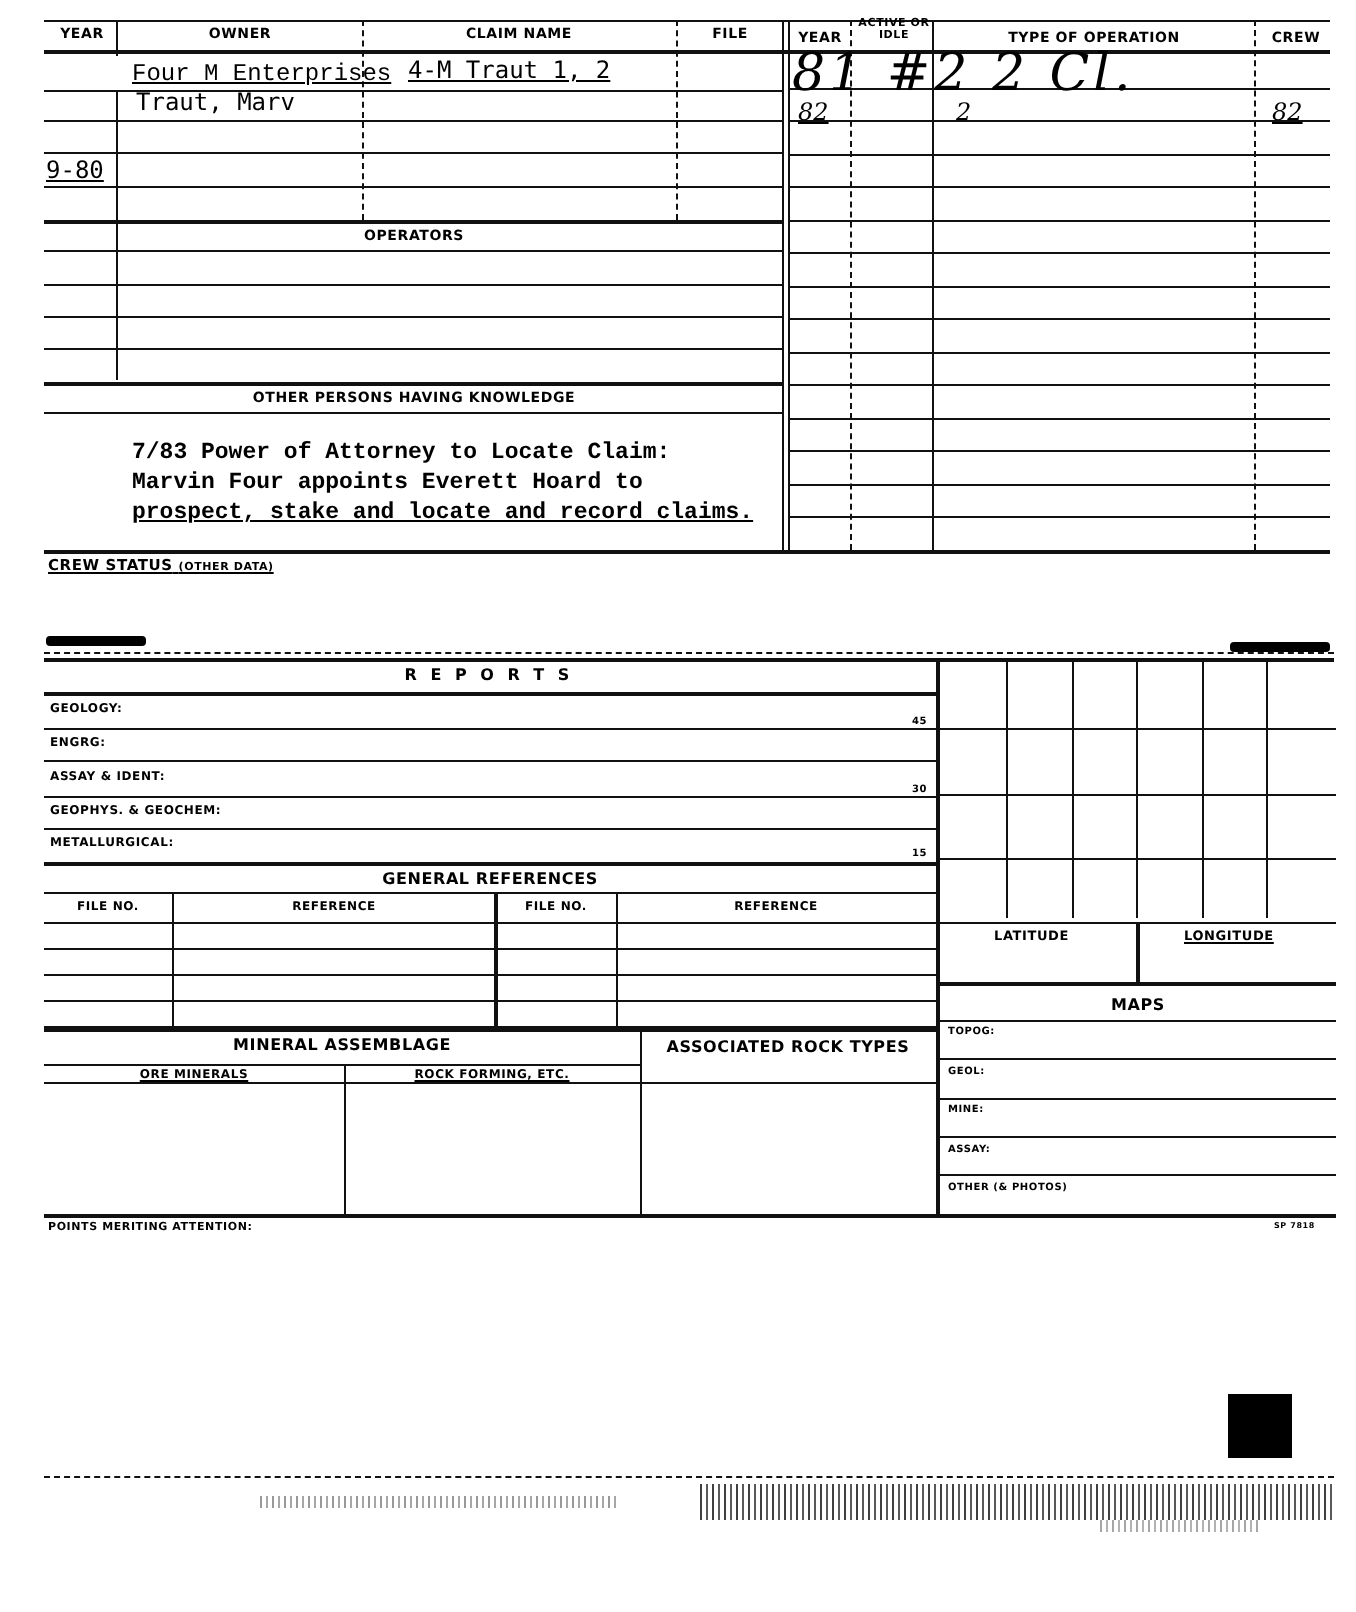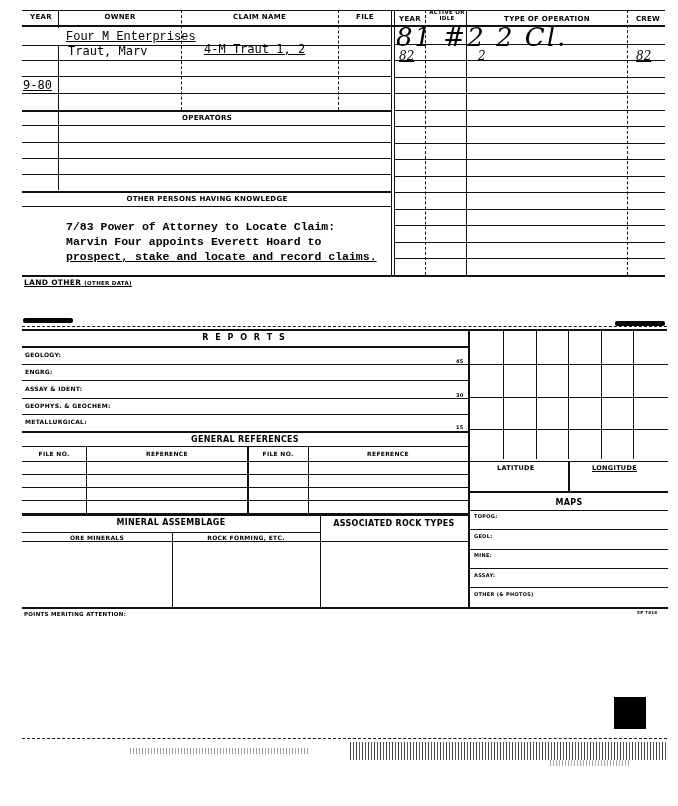--- a/index.html
+++ b/index.html
@@ -72,36 +72,36 @@
   <div class="hl" style="left:394px;top:192px;width:271px;"></div>
   <div class="hl" style="left:394px;top:209px;width:271px;"></div>
   <div class="hl" style="left:394px;top:225px;width:271px;"></div>
   <div class="hl" style="left:394px;top:242px;width:271px;"></div>
   <div class="hl" style="left:394px;top:258px;width:271px;"></div>
 
   <div class="hl2" style="left:22px;top:275px;width:643px;"></div>
 
   <div class="typ" style="left:23px;top:30px;text-decoration:underline;margin-top:48px;">9-80</div>
   <div class="typ" style="left:66px;top:30px;text-decoration:underline;font-family:Liberation Mono, monospace;">Four M Enterprises</div>
-  <div class="typ" style="left:204px;top:42px;text-decoration:underline;">4-M Traut 1, 2</div>
+  <div class="typ" style="left:204px;top:28px;text-decoration:underline;">4-M Traut 1, 2</div>
   <div class="typ" style="left:68px;top:44px;">Traut, Marv</div>
 
   <div class="hand" style="left:396px;top:22px;font-size:26px;letter-spacing:2px;">81 #2 2 Cl.</div>
   <div class="hand" style="left:399px;top:49px;font-size:12px;text-decoration:underline;">82</div>
   <div class="hand" style="left:478px;top:49px;font-size:12px;">2</div>
   <div class="hand" style="left:636px;top:49px;font-size:12px;text-decoration:underline;">82</div>
 
   <div class="typ2" style="left:66px;top:219px;">7/83 Power of Attorney to Locate Claim:</div>
   <div class="typ2" style="left:66px;top:234px;">Marvin Four appoints Everett Hoard to</div>
   <div class="typ2" style="left:66px;top:249px;text-decoration:underline;">prospect, stake and locate and record claims.</div>
 </div>
 
 <div>
   <div class="lbl" style="left:24px;top:278px;font-size:7.5px;text-decoration:underline;">
-    <span>LAND OTHER</span>
+    <span>CREW STATUS</span>
     <span style="font-size:5.5px;">(OTHER DATA)</span>
   </div>
 </div>
 
 <div>
   <div class="blot" style="left:23px;top:318px;width:50px;height:5px;border-radius:2px;"></div>
   <div class="blot" style="left:615px;top:321px;width:50px;height:5px;border-radius:2px;"></div>
   <div class="hl" style="left:22px;top:326px;width:645px;border-top-style:dashed;"></div>
   <div class="hl2" style="left:22px;top:329px;width:645px;"></div>
 

